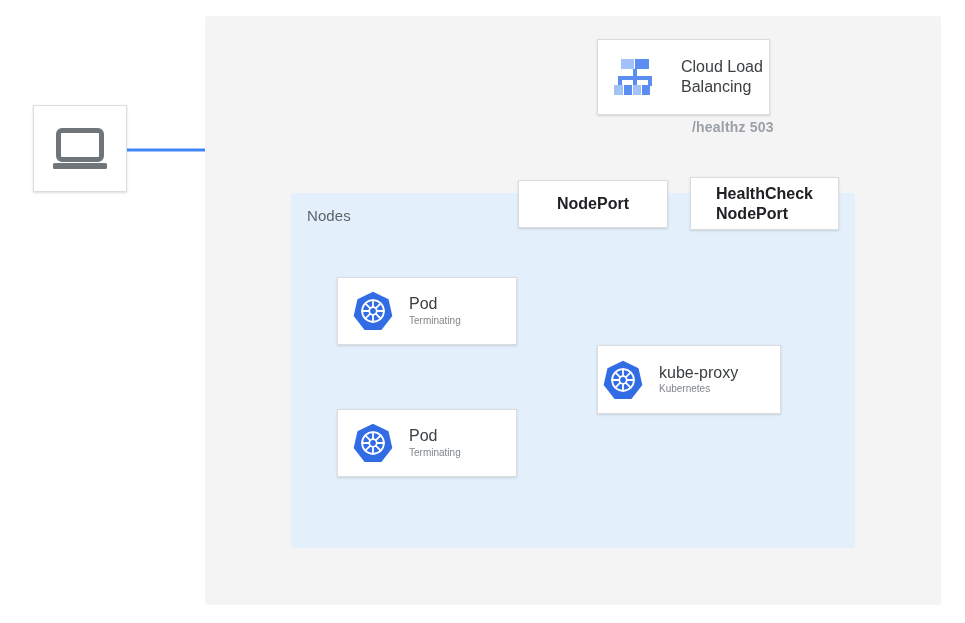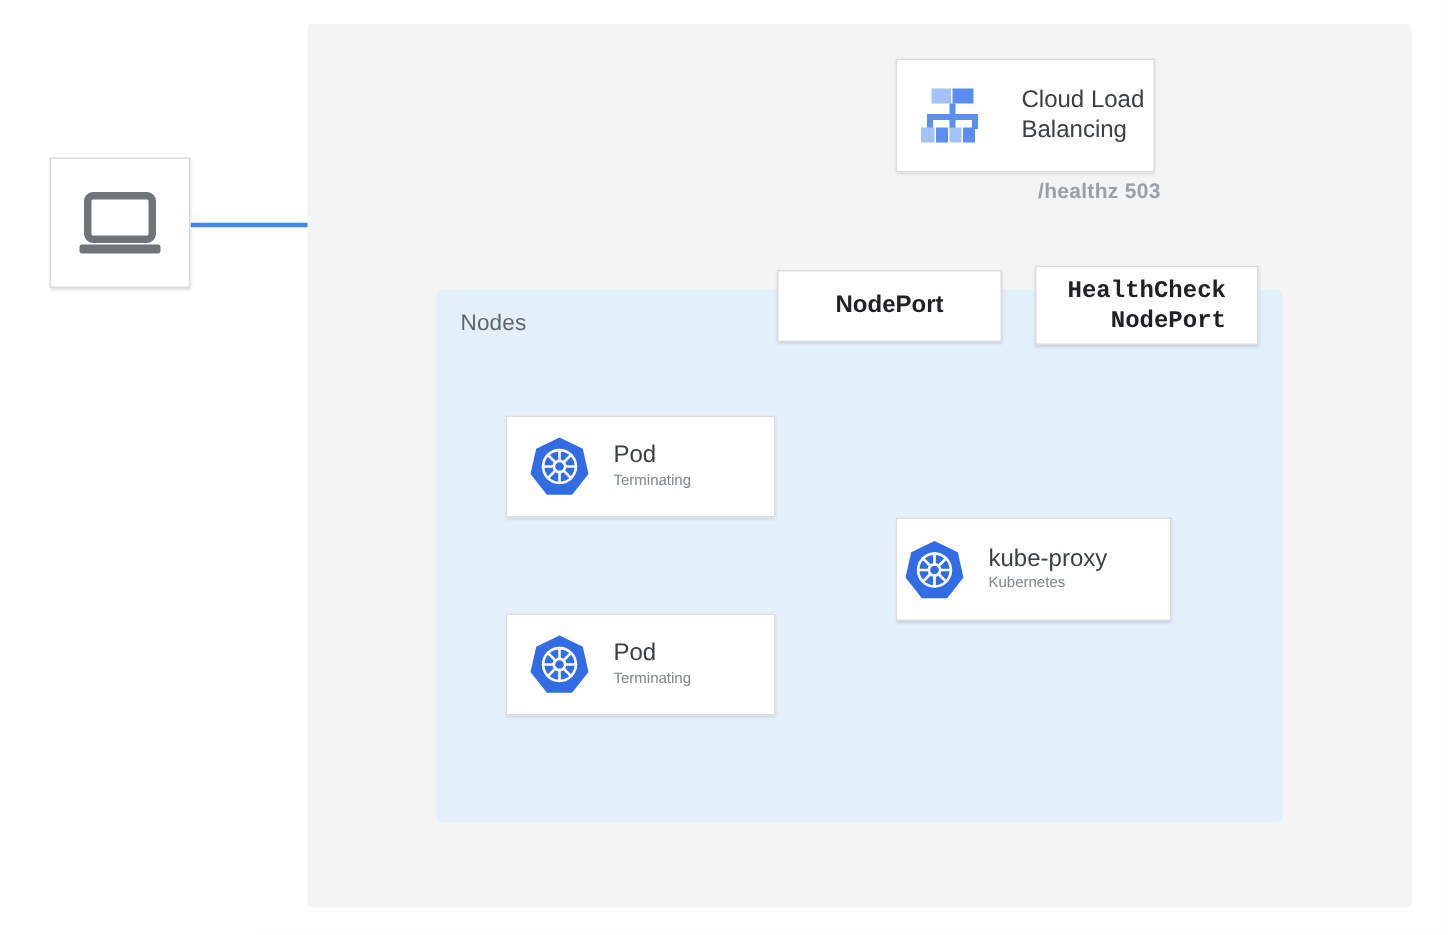--- a/index.html
+++ b/index.html
@@ -168,21 +168,21 @@
   </span>
 </div>
 
 <div class="healthz-label">/healthz 503</div>
 
 <div class="card plain" id="nodeport-box">
   <span class="bold-label">NodePort</span>
 </div>
 
 <div class="card plain" id="hcnodeport-box">
-  <span class="labels" style="align-items:flex-end;font-family:Liberation Mono, monospace;">
+  <span class="labels" style="align-items:flex-start;">
     <span class="bold-label">HealthCheck</span>
     <span class="bold-label">NodePort</span>
   </span>
 </div>
 
 <div class="card" id="pod1-box">
   <span class="icon-slot">
     <svg width="42" height="42" viewBox="0 0 100 100" xmlns="http://www.w3.org/2000/svg">
       <path d="M50 4 L87 22 L96 62 L70 95 L30 95 L4 62 L13 22 Z" fill="#326ce5"></path>
       <g fill="none" stroke="#ffffff" stroke-width="4.2" stroke-linecap="round">

